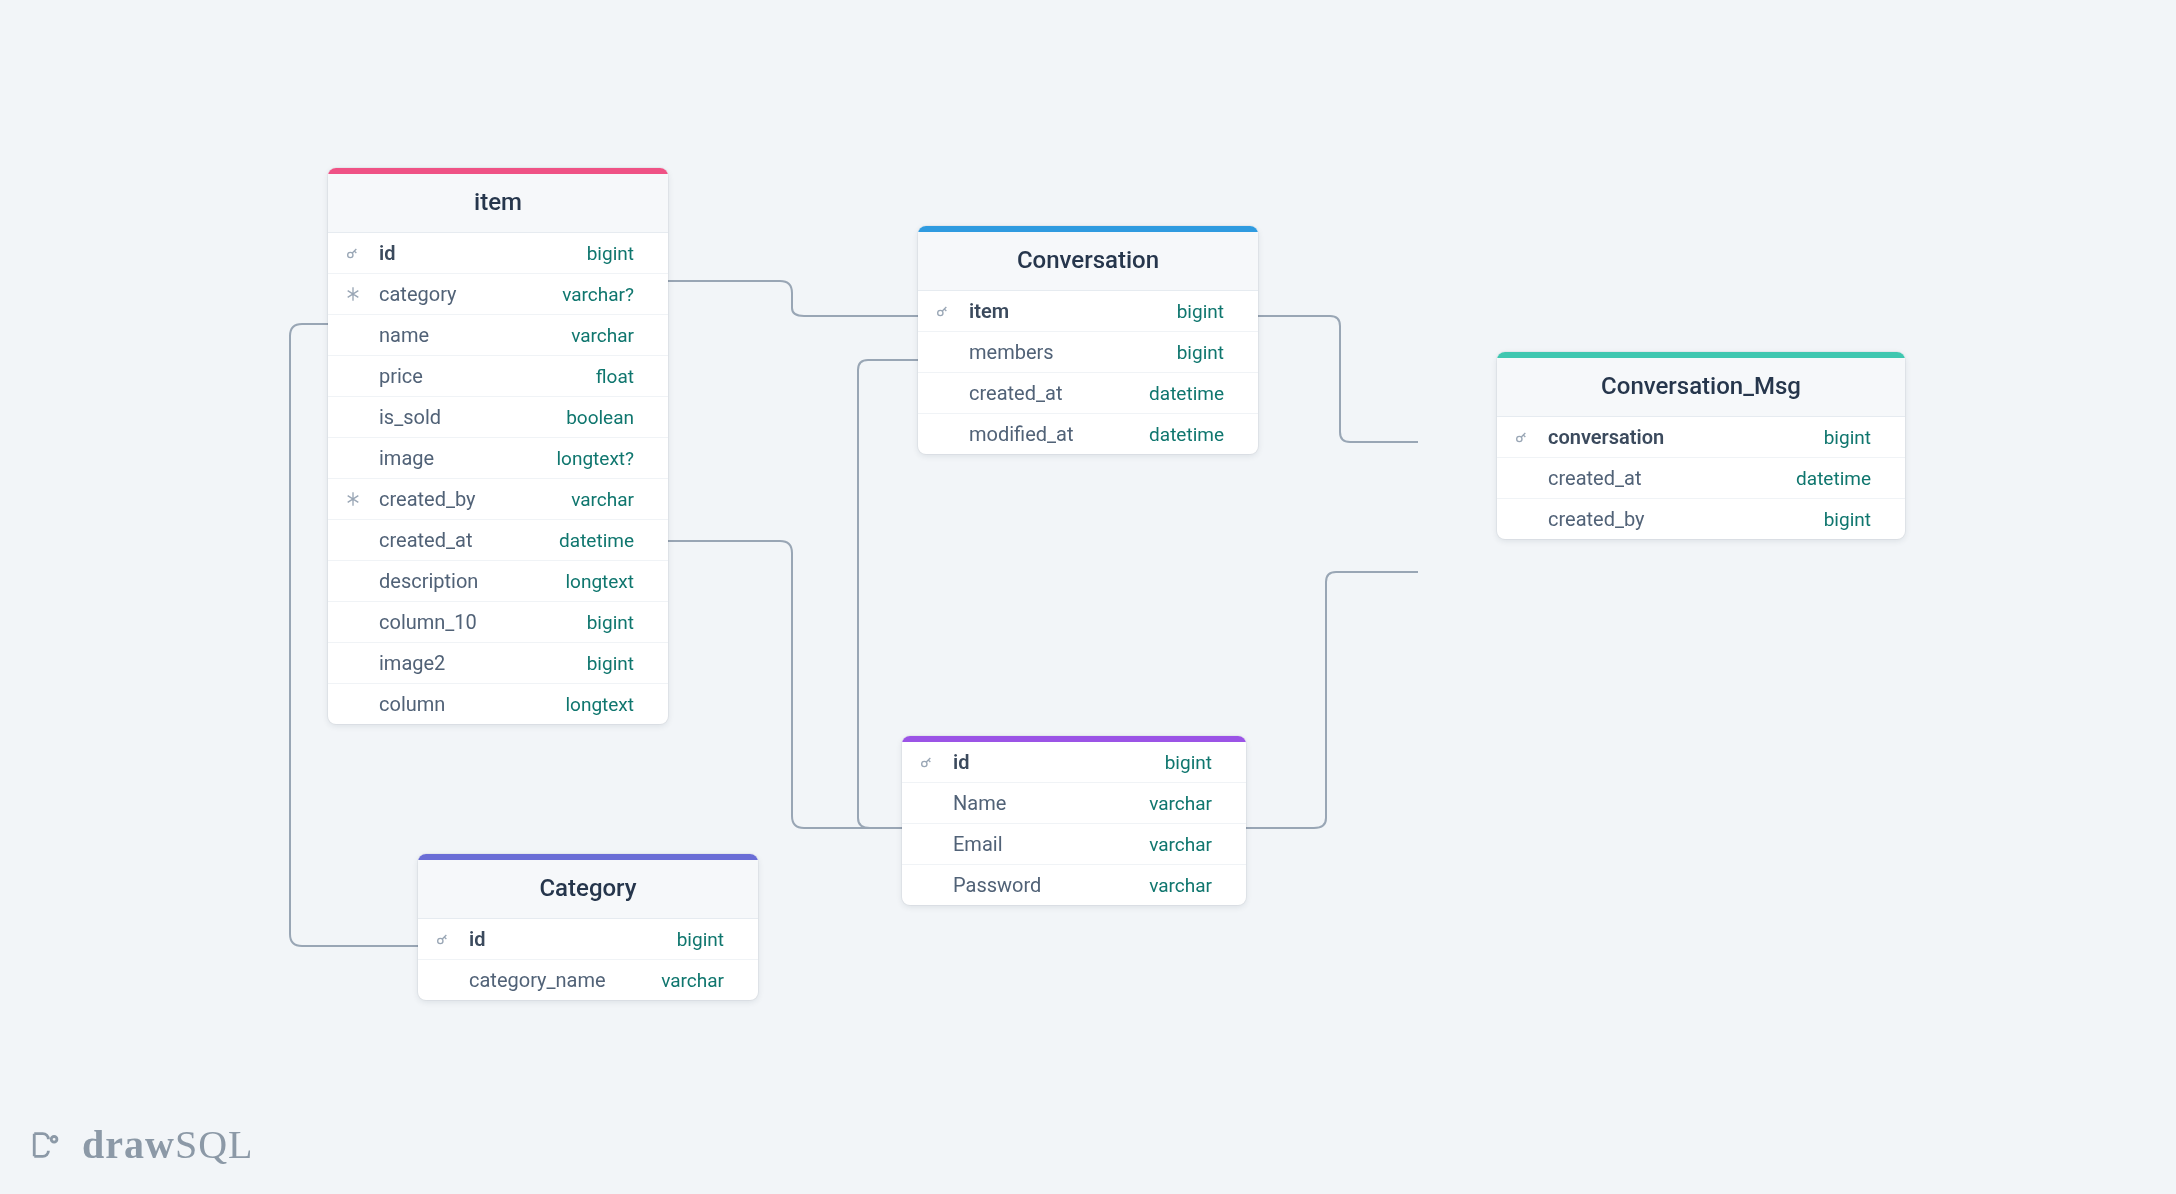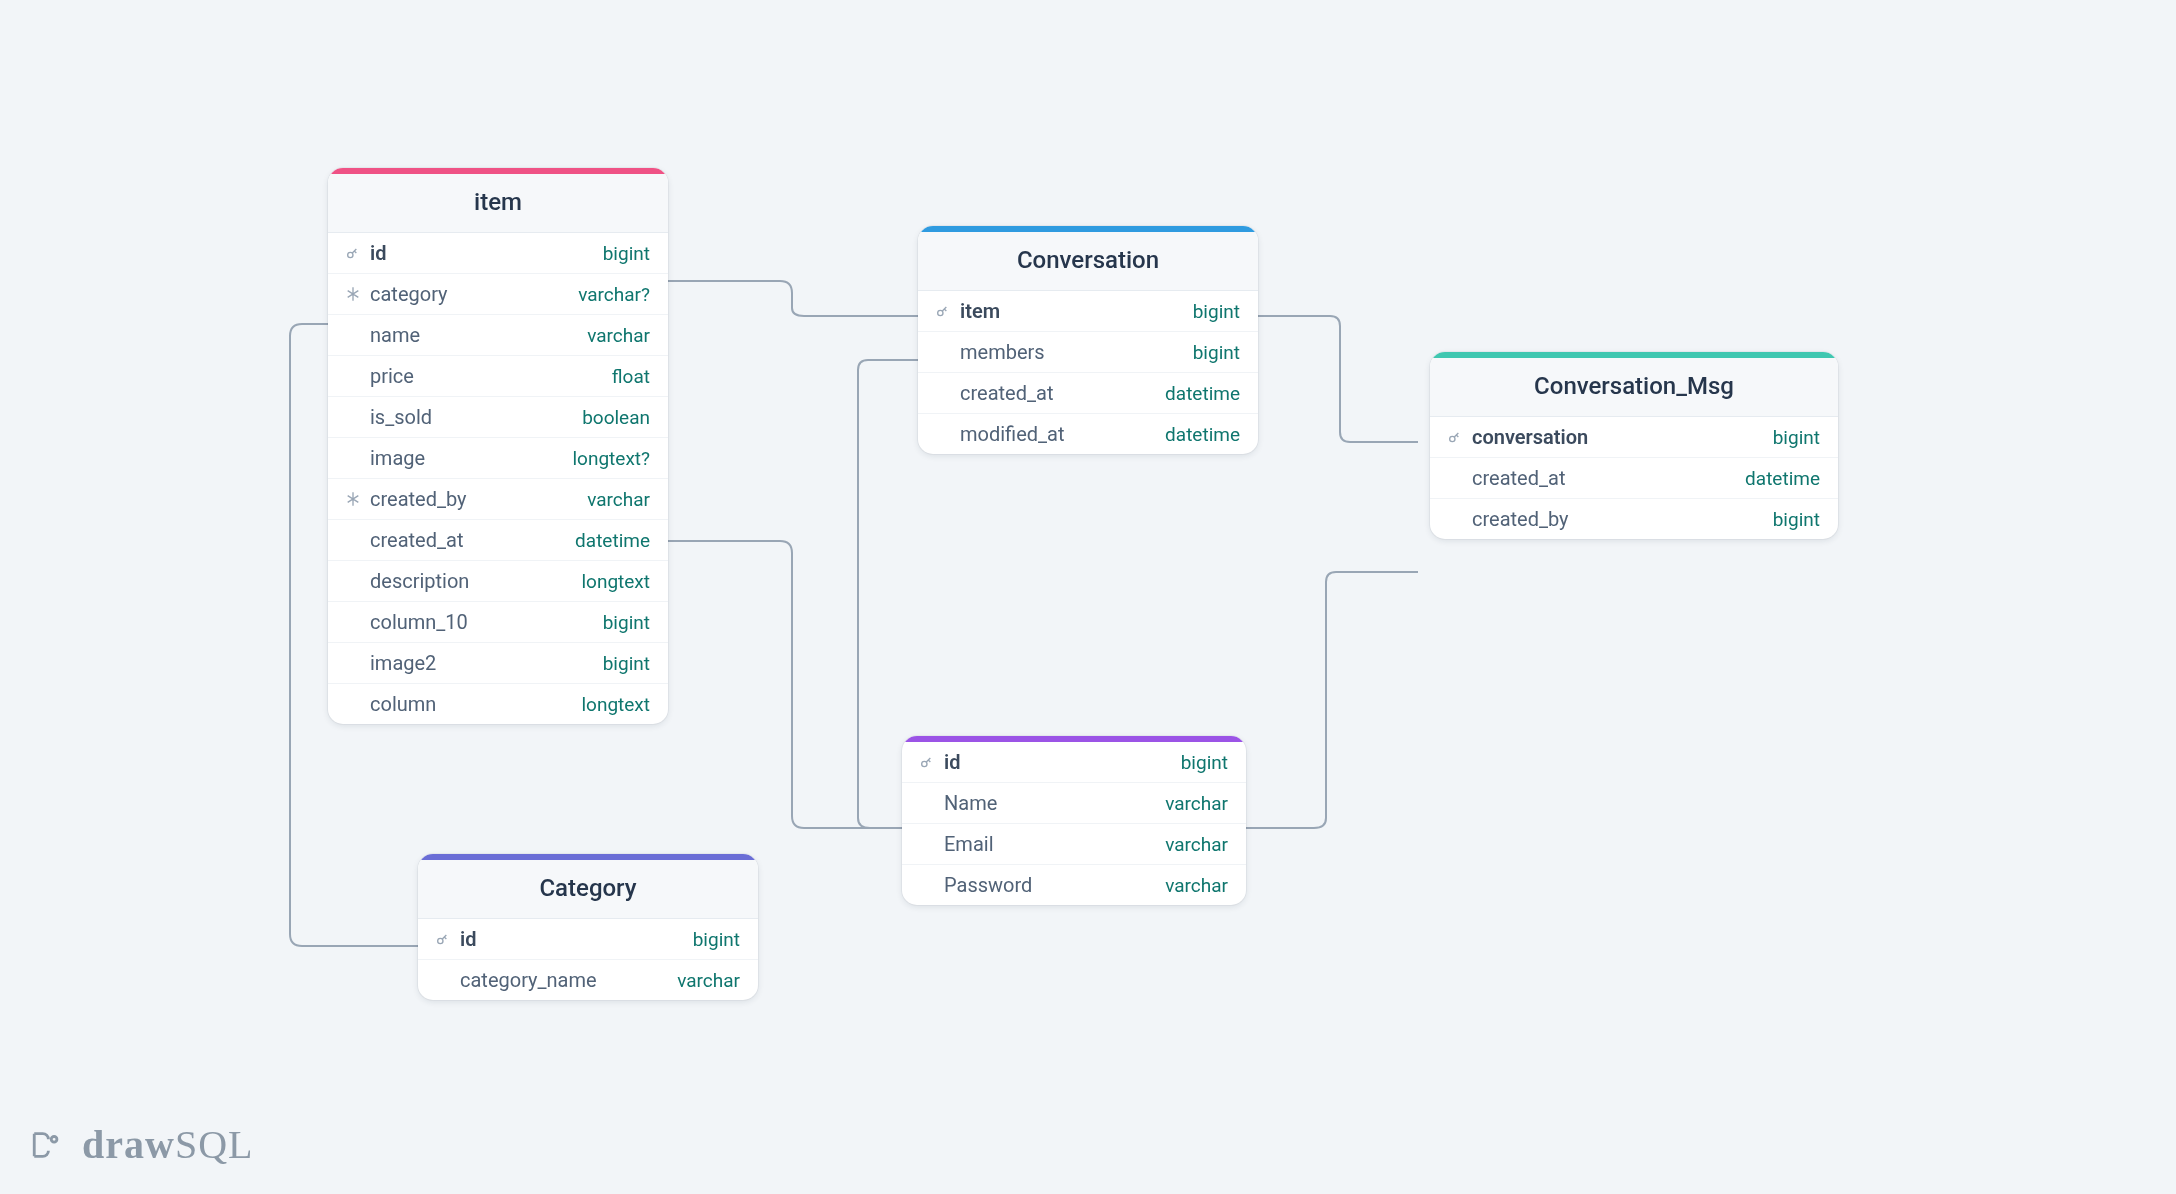--- a/index.html
+++ b/index.html
@@ -23,44 +23,44 @@
   pointer-events: none;
 }
 svg.connectors path {
   fill: none;
   stroke: #99a6b5;
   stroke-width: 2;
 }
 .table {
   position: absolute;
   background: #fff;
-  border-radius: 15px;
+  border-radius: 8px;
   box-shadow: 0 2px 6px rgba(18,38,63,0.10), 0 0 0 1px rgba(18,38,63,0.04);
   overflow: hidden;
 }
 .table .accent {
   height: 6px;
   display: block;
 }
 .table .title {
   background: #f6f8fa;
   text-align: center;
   font-size: 24px;
   color: #26364c;
   font-weight: 500;
   padding: 14px 0 16px;
   border-bottom: 1px solid #e6ebf0;
 }
 .row {
   display: flex;
   align-items: center;
-  padding: 8px 18px 8px 14px;
+  padding: 8px 34px 8px 14px;
   font-size: 20px;
   color: #516277;
-  gap: 6px;
+  gap: 15px;
 }
 .row + .row { border-top: 1px solid #f0f3f6; }
 .row .icon { width: 22px; display:flex; align-items:center; justify-content:center; flex-shrink:0; }
 .row .name { flex: 1; }
 .row .type { color: #0f766e; font-size: 19px; }
 .row.pk .name { font-weight: 600; color: #3b4a5d; }
 .logo {
   position: absolute;
   left: 30px;
   bottom: 26px;
@@ -197,21 +197,21 @@
         <span class="name">created_at</span>
         <span class="type">datetime</span>
       </div>
   <div class="row">
         <span class="icon"></span>
         <span class="name">modified_at</span>
         <span class="type">datetime</span>
       </div>
 </div>
 
-<div class="table" style="left:1430px;top:352px;width:408px">
+<div class="table" style="left:1497px;top:352px;width:408px">
   <span class="accent" style="background:#3fc7b0"></span>
   <div class="title">Conversation_Msg</div>
   <div class="row pk">
         <span class="icon">
           <svg viewBox="0 0 24 24" width="16" height="16" fill="none" stroke="#99a6b5" stroke-width="2">
             <circle cx="8" cy="15" r="4"></circle>
             <path d="M11 12l6-6m-3 3l3 3"></path>
           </svg>
         </span>
         <span class="name">conversation</span>

